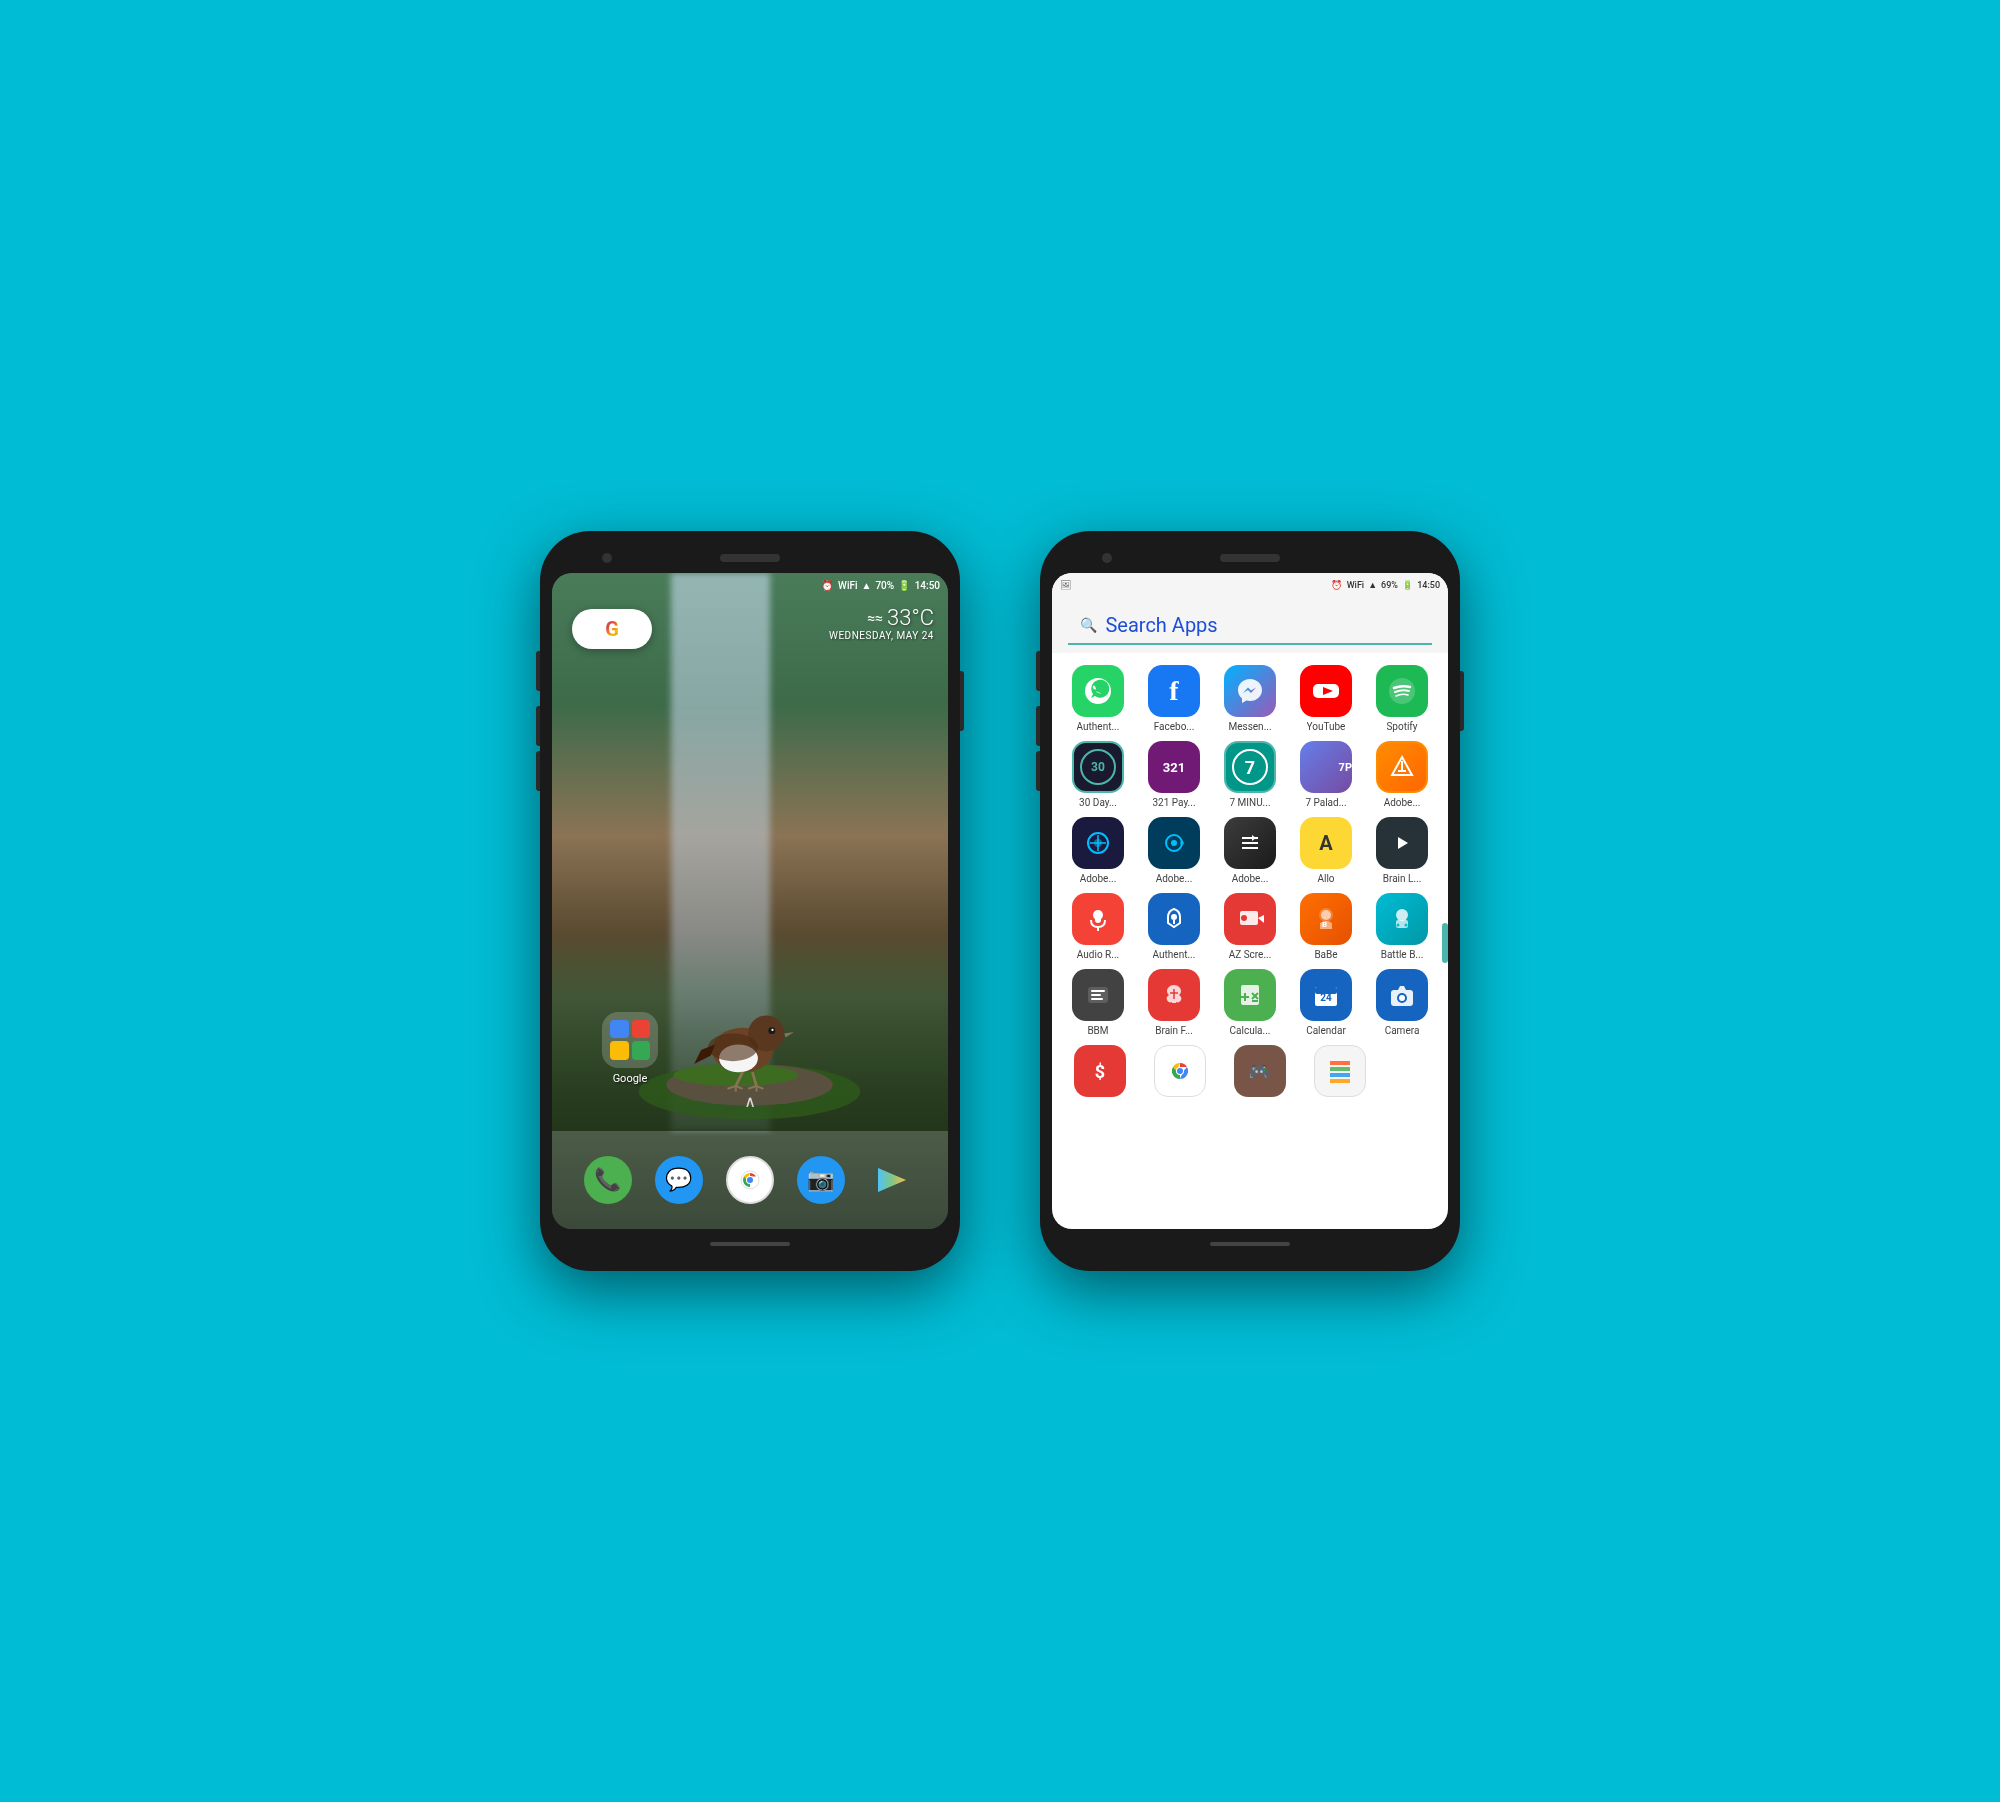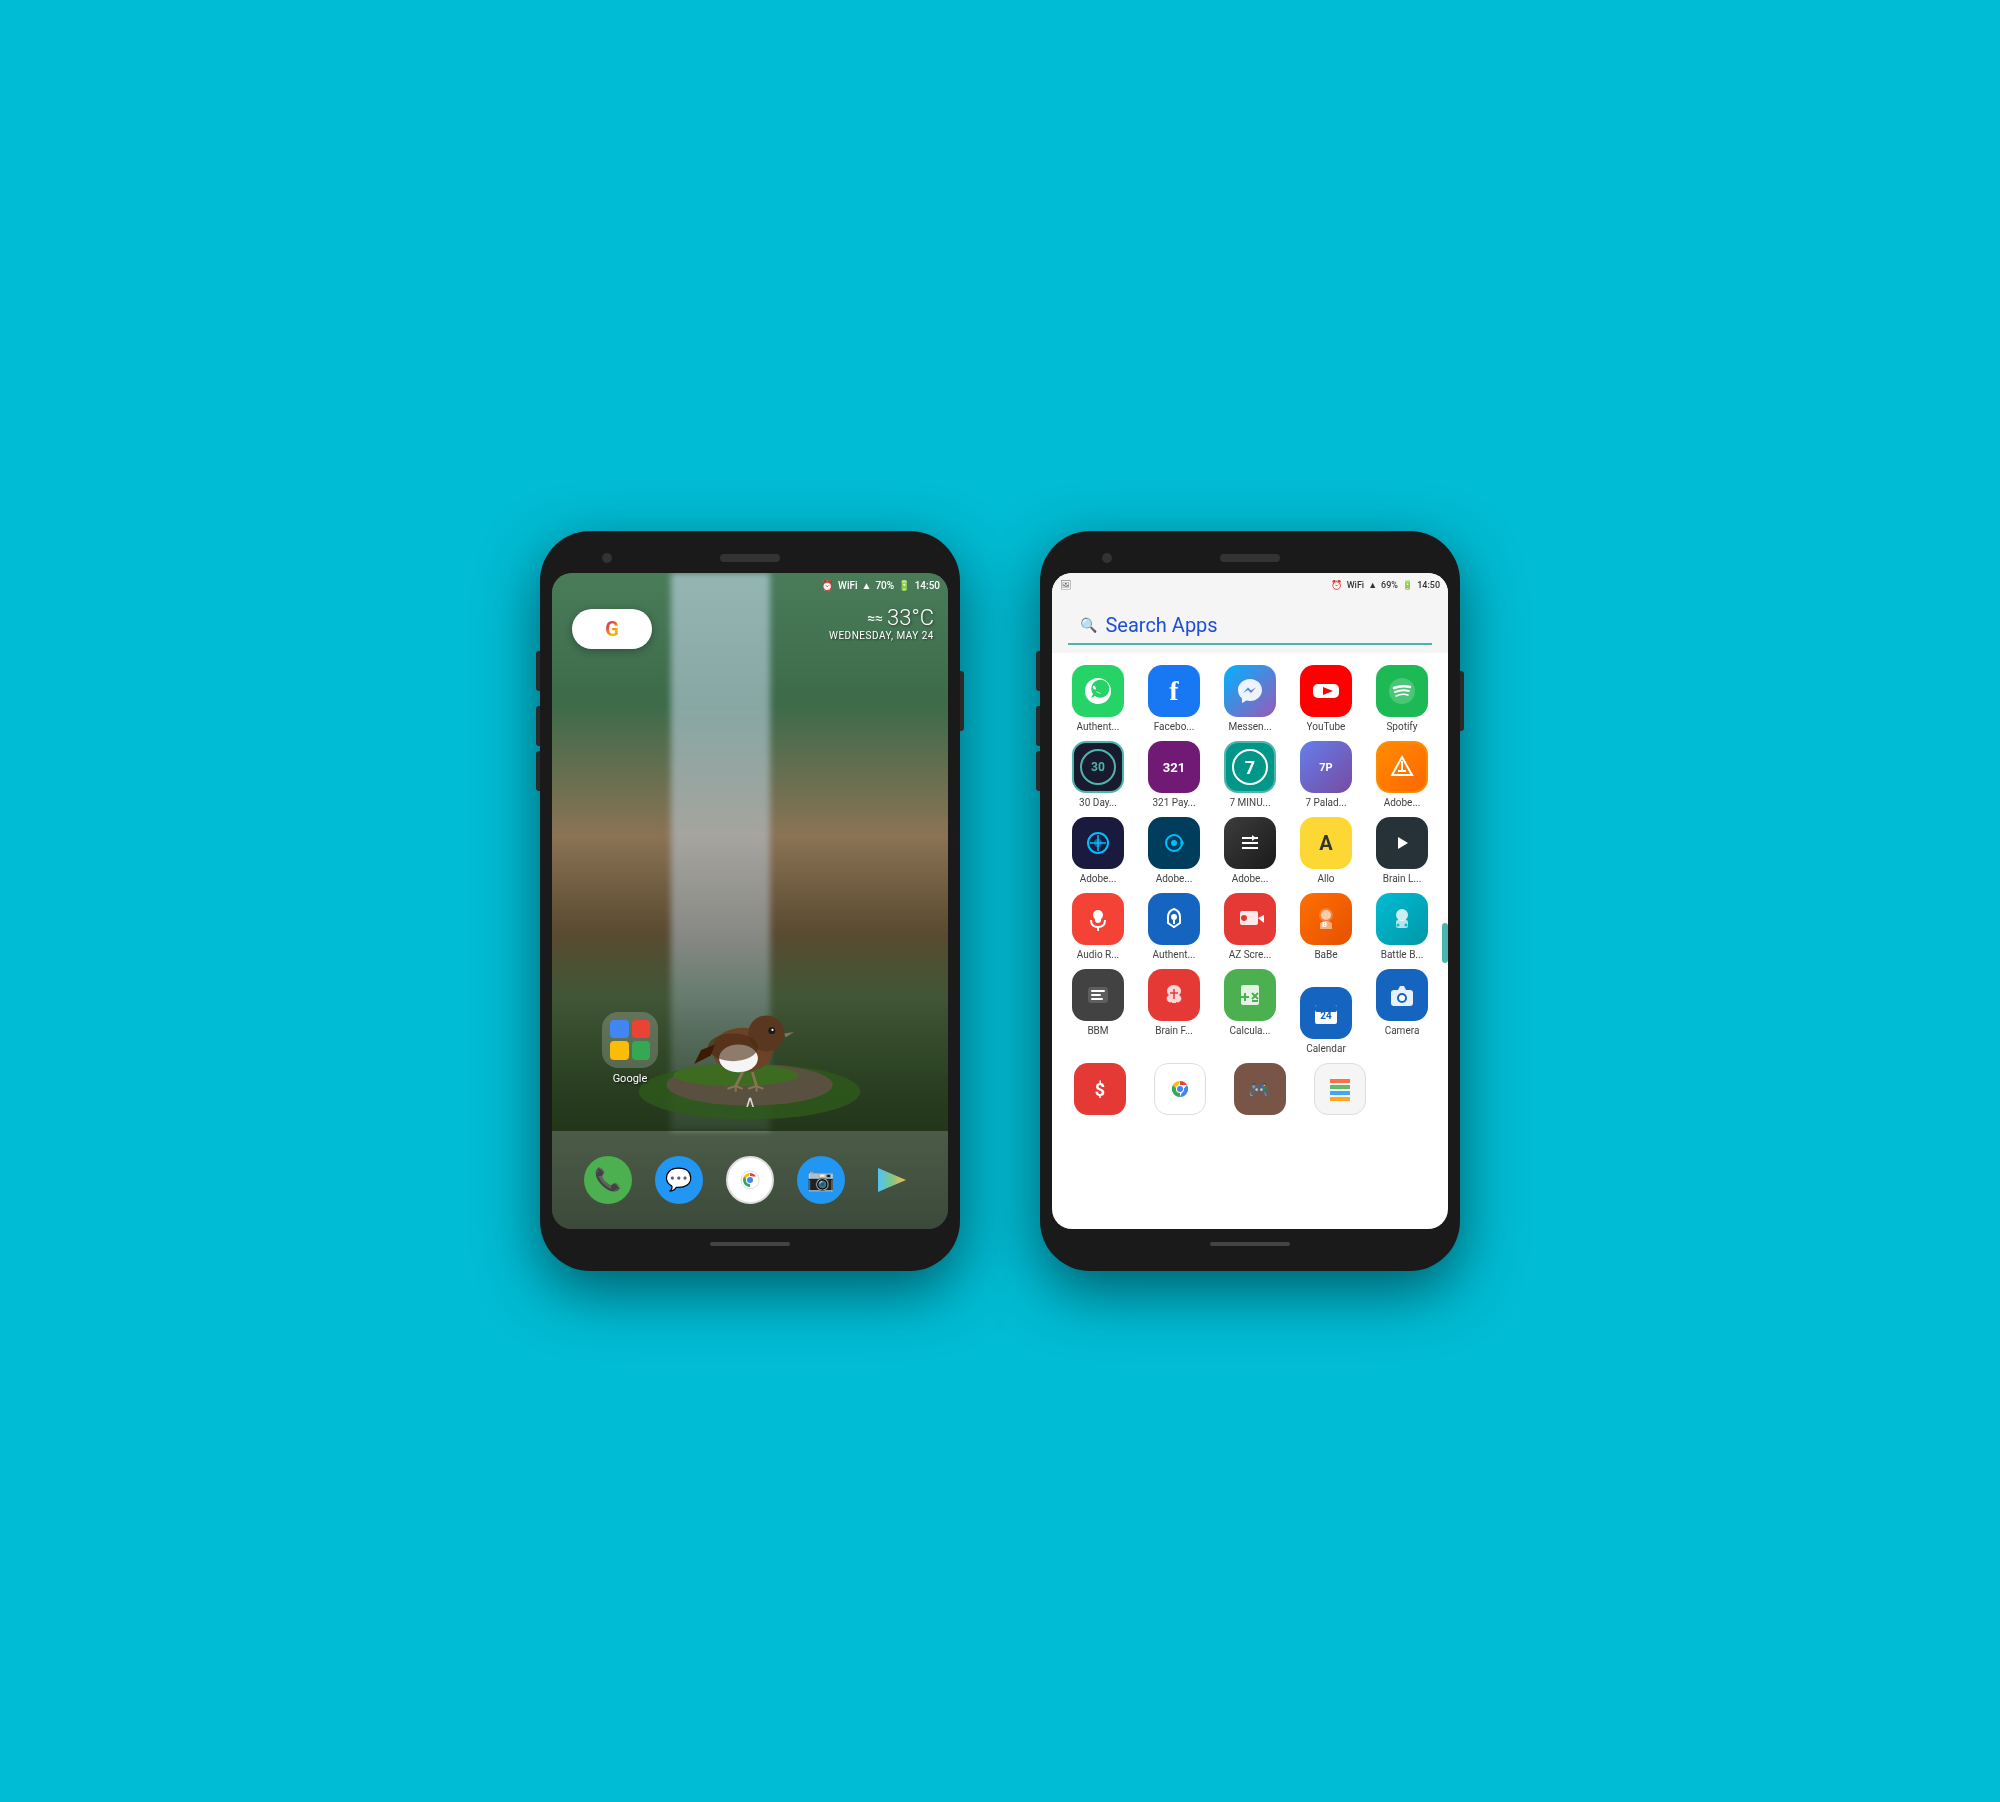--- a/index.html
+++ b/index.html
@@ -354,35 +354,35 @@
 
     
     .icon-whatsapp { background: #25D366; }
     .icon-facebook { background: #1877F2; }
     .icon-messenger { background: linear-gradient(135deg, #00B2FF, #9B59B6); }
     .icon-youtube { background: #FF0000; }
     .icon-spotify { background: #1DB954; }
     .icon-30day { background: #1a1a2e; border: 2px solid #4DB6AC; }
     .icon-321 { background: #701a75; }
     .icon-7min { background: #009688; border: 2px solid #4DB6AC; }
-    .icon-7paladin { background: linear-gradient(135deg, #667eea, #764ba2); }
+    .icon-7paladin { background: linear-gradient(135deg, #667eea, #764ba2); justify-content: flex-end; }
     .icon-adobe2 { background: #1a1a3e; }
     .icon-adobe3 { background: #003D5C; }
     .icon-adobe4 { background: linear-gradient(135deg, #3D3D3D, #1a1a1a); }
     .icon-allo { background: #FDD835; }
     .icon-arrow { background: #263238; }
     .icon-audio { background: #F44336; }
     .icon-auth { background: #1565C0; }
     .icon-azscreen { background: #E53935; }
     .icon-babe { background: linear-gradient(135deg, #FF6F00, #E65100); }
     .icon-battle { background: linear-gradient(135deg, #00BCD4, #0097A7); }
     .icon-bbm { background: #424242; }
     .icon-brain { background: #E53935; }
     .icon-calc { background: #4CAF50; }
-    .icon-calendar { background: #1565C0; margin-top: 18px; }
+    .icon-calendar { background: #1565C0; }
     .icon-camera { background: #1565C0; }
     .icon-partial1 { background: #E53935; }
     .icon-chrome { background: white; border: 1px solid #ddd; }
     .icon-partial3 { background: #795548; }
     .icon-partial4 { background: #f5f5f5; border: 1px solid #ddd; }
 
     
     .dock-phone { background: #4CAF50; }
     .dock-sms { background: #2196F3; }
     .dock-chrome { background: white; border: 2px solid #ddd; }

